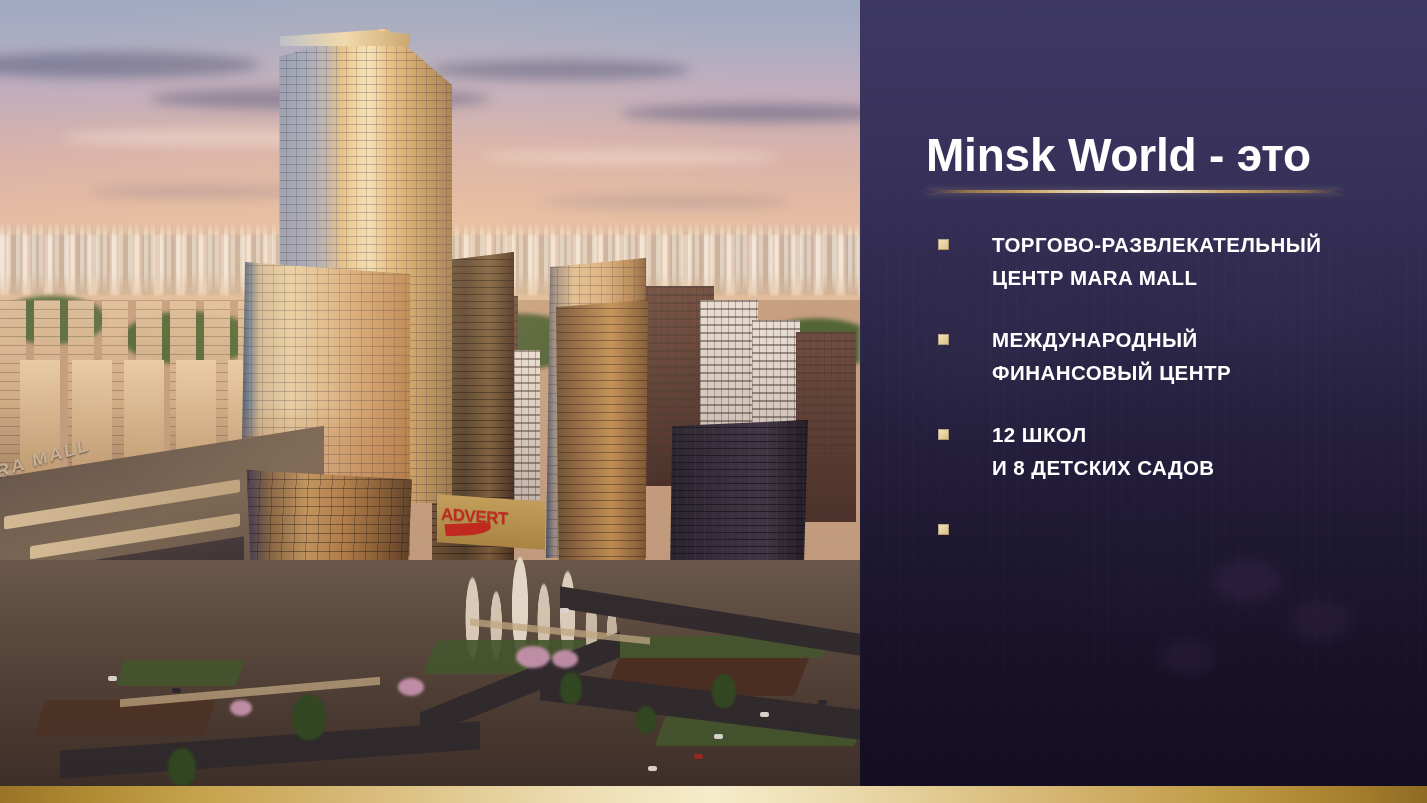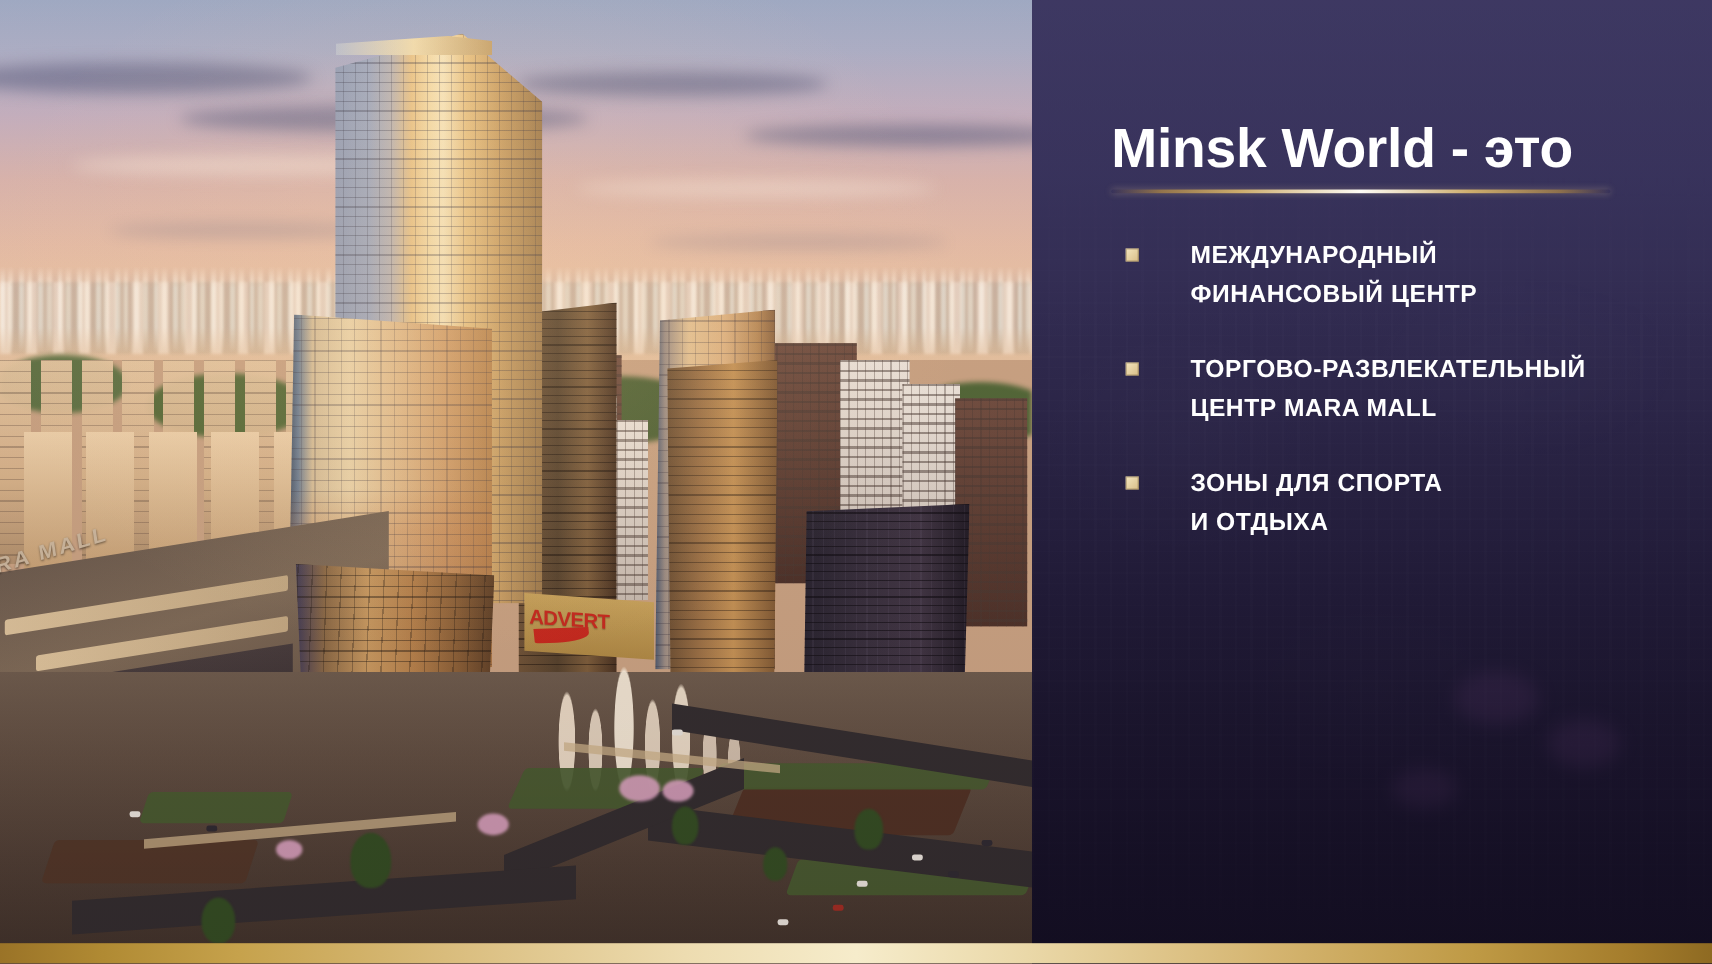--- a/index.html
+++ b/index.html
@@ -293,21 +293,21 @@
     position:absolute; border-radius:50%;
     background:rgba(150,90,160,.28); filter:blur(7px);
   }
   .panel-tint{
     position:absolute; inset:0;
     background:linear-gradient(180deg,
       rgba(62,56,98,.55) 0%, rgba(48,42,78,.45) 30%,
       rgba(30,24,50,.55) 62%, rgba(18,13,32,.80) 100%);
   }
 
-  .panel-content{ position:absolute; inset:0; }
+  .panel-content{ position:absolute; inset:0;margin-top:32px; }
 
   .title{
     position:absolute; left:66px; top:96px;
     color:#ffffff;
     font-size:46px; font-weight:700; letter-spacing:-.2px;
     white-space:nowrap;
   }
   .divider{
     position:absolute; left:66px; top:158px;
     width:416px; height:3px;
@@ -468,32 +468,35 @@
     <div class="panel-blossom" style="left:300px; top:640px; width:54px; height:34px;"></div>
     <div class="panel-tint"></div>
 
     <div class="panel-content">
       <h1 class="title">Minsk World - это</h1>
       <div class="divider"></div>
 
       <div class="bullets">
         <div class="bullet">
           <span class="bullet-marker"></span>
+          <div class="bullet-text">ТОРГОВО-РАЗВЛЕКАТЕЛЬНЫЙ
+ЦЕНТР MARA MALL</div>
+        </div>
+        <div class="bullet">
+          <span class="bullet-marker"></span>
           <div class="bullet-text">МЕЖДУНАРОДНЫЙ
 ФИНАНСОВЫЙ ЦЕНТР</div>
         </div>
         <div class="bullet">
           <span class="bullet-marker"></span>
-          <div class="bullet-text">ТОРГОВО-РАЗВЛЕКАТЕЛЬНЫЙ
-ЦЕНТР MARA MALL</div>
+          <div class="bullet-text">12 ШКОЛ
+И 8 ДЕТСКИХ САДОВ</div>
         </div>
         <div class="bullet">
           <span class="bullet-marker"></span>
-          <div class="bullet-text">ЗОНЫ ДЛЯ СПОРТА
-И ОТДЫХА</div>
         </div>
       </div>
     </div>
   </div>
 
   <div class="goldbar"></div>
 
 </div>
 
 </body></html>

